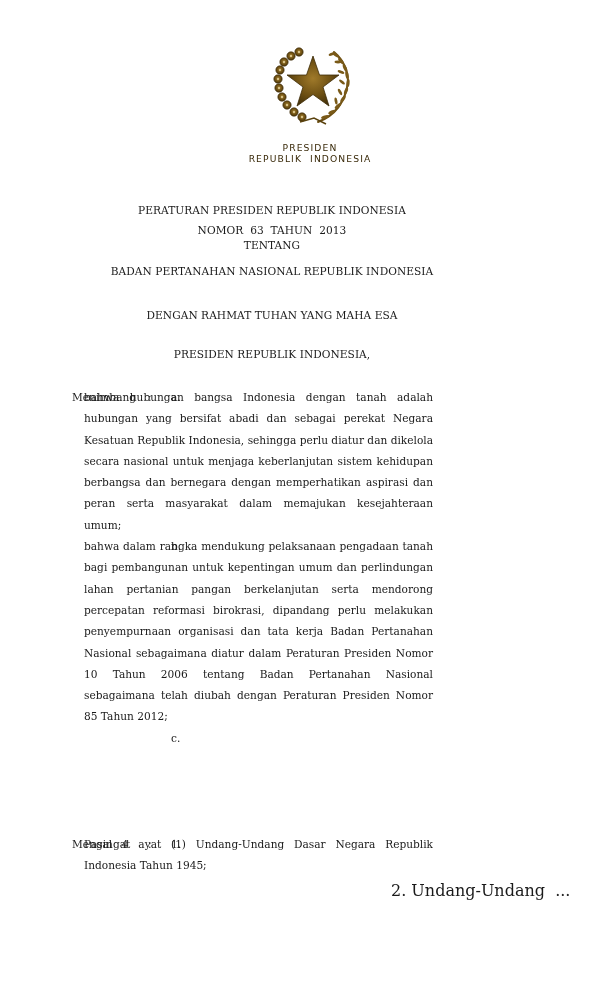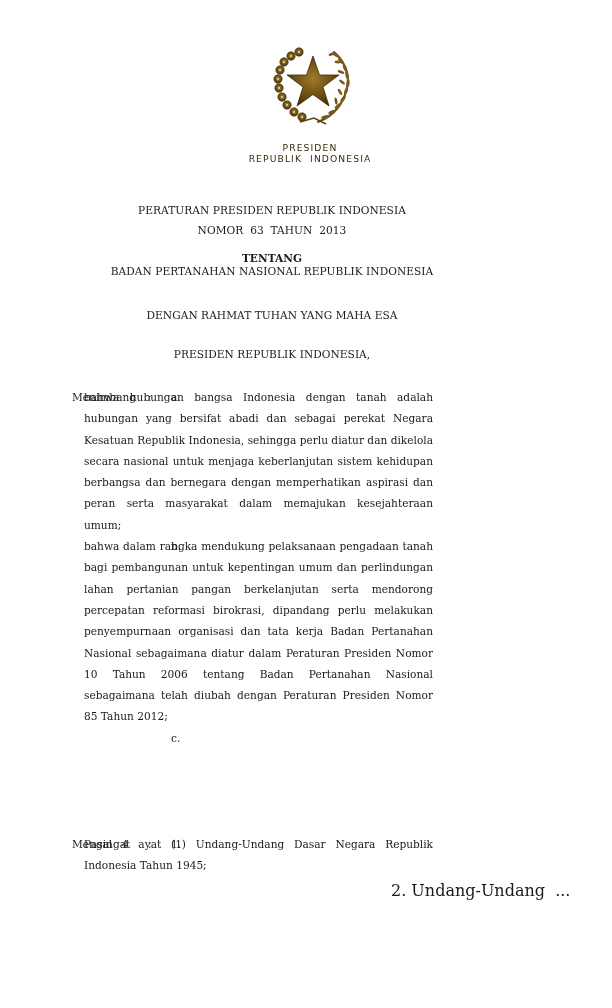--- a/index.html
+++ b/index.html
@@ -85,21 +85,21 @@
     <path d="M28 80 L42 76 L54 82" stroke="#5a420e" stroke-width="1.6" fill="none"></path>
 
     <polygon fill="url(#g)" stroke="#3e2c08" stroke-width="0.8" points="41,14 47.5,33 67,33 51,45 57,64 41,52.5 25,64 31,45 15,33 34.5,33"></polygon>
   </svg>
 </div>
 <div class="emblem-caption cap1">PRESIDEN</div>
 <div class="emblem-caption cap2" style="white-space:pre;">REPUBLIK  INDONESIA</div>
 
 <div class="center-line" style="top:204px;">PERATURAN PRESIDEN REPUBLIK INDONESIA</div>
 <div class="center-line" style="top:224px;">NOMOR  63  TAHUN  2013</div>
-<div class="center-line" style="top:252px;font-weight:bold;">TENTANG</div>
+<div class="center-line" style="top:239px;">TENTANG</div>
 <div class="center-line" style="top:265px;">BADAN PERTANAHAN NASIONAL REPUBLIK INDONESIA</div>
 
 <div class="center-line" style="top:309px;">DENGAN RAHMAT TUHAN YANG MAHA ESA</div>
 <div class="center-line" style="top:348px;">PRESIDEN REPUBLIK INDONESIA,</div>
 
 <div class="section" style="top:387px;">
   <div class="row">
     <span class="label" style="top:0;line-height:21.3px;">Menimbang</span>
     <span class="colon" style="top:0;line-height:21.3px;">:</span>
     <span class="marker" style="top:0;line-height:21.3px;">a.</span>

